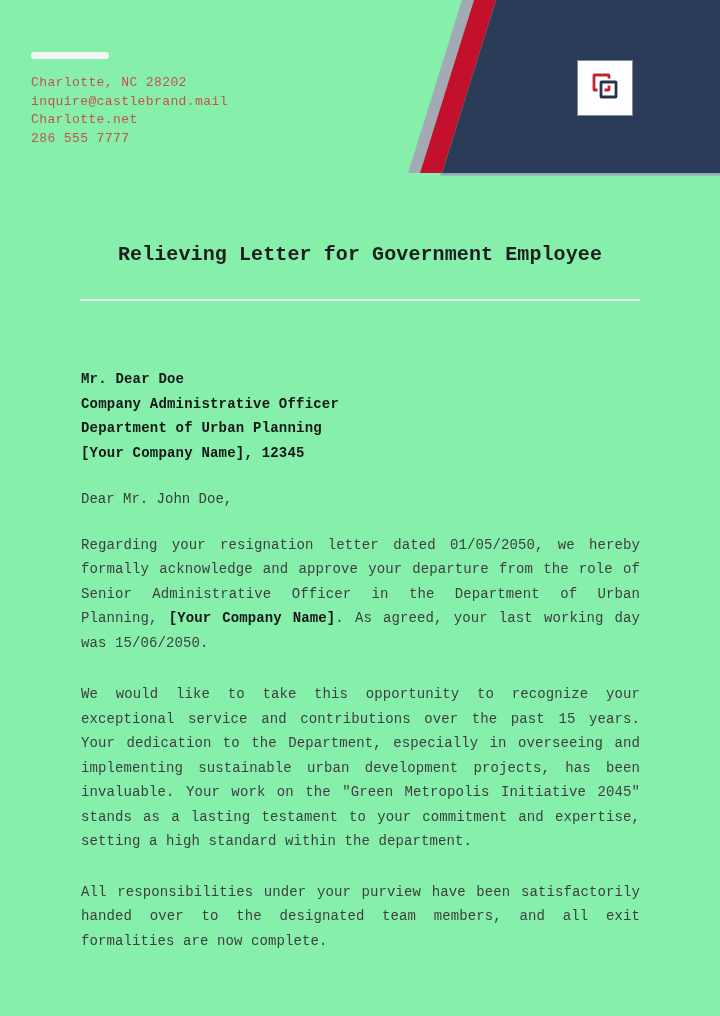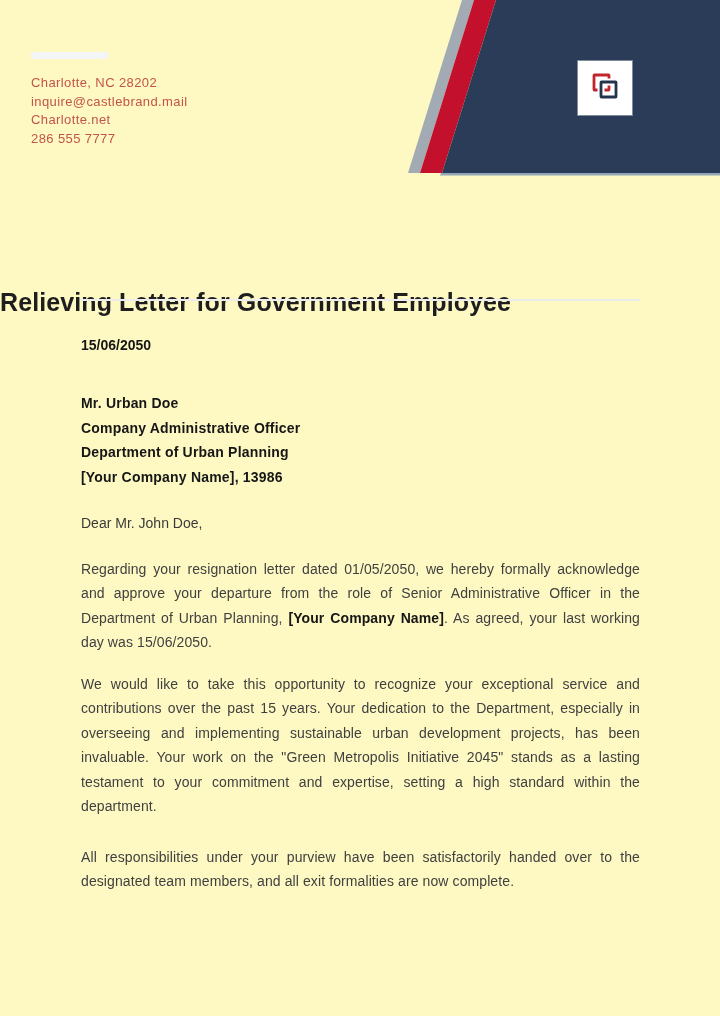--- a/index.html
+++ b/index.html
@@ -1,23 +1,23 @@
 <!DOCTYPE html>
 <html><head>
 <meta charset="utf-8">
 <style>
   * { margin: 0; padding: 0; box-sizing: border-box; }
   html, body { background: #ffffff; }
   .page {
     position: relative;
     width: 720px;
     height: 1016px;
-    background: #fef9c3;
+    background: #86efac;
     overflow: hidden;
-    font-family: Liberation Sans, sans-serif;
+    font-family: Liberation Mono, monospace;
   }
 
   
   .banner {
     position: absolute;
     top: 0; left: 0;
     width: 720px; height: 176px;
   }
   .logo-box {
     position: absolute;
@@ -46,26 +46,25 @@
     line-height: 18.5px;
     letter-spacing: 0.4px;
     font-weight: 400;
   }
 
   
   .title {
     position: absolute;
     top: 243px; left: 0;
     width: 720px;
-    text-align: left;
-    font-size: 25px;
+    text-align: center;
+    font-size: 20px;
     font-weight: 700;
     color: #1e1e1e;
     letter-spacing: 0.1px;
-    margin-top: 45px;
   }
   .divider {
     position: absolute;
     top: 299px; left: 80px;
     width: 560px; height: 2px;
     background: #ededed;
   }
 
   
   .letter {
@@ -92,21 +91,21 @@
     line-height: 24.5px;
     color: #3a3a3a;
   }
   .para {
     text-align: justify;
     line-height: 24.5px;
     color: #3f3f3f;
     letter-spacing: 0.1px;
   }
   .para.p1 { margin-top: 21px; }
-  .para.p2 { margin-top: 17px; }
+  .para.p2 { margin-top: 27px; }
   .para.p3 { margin-top: 26px; }
   .para b, .recipient div { -webkit-font-smoothing: antialiased; }
   .inline-bold { font-weight: 700; color: #161616; }
 </style>
 </head>
 <body>
 
 <div class="page">
 
   <svg class="banner" viewBox="0 0 720 176" xmlns="http://www.w3.org/2000/svg" aria-hidden="true">
@@ -130,27 +129,26 @@
     <div>Charlotte, NC 28202</div>
     <div>inquire@castlebrand.mail</div>
     <div>Charlotte.net</div>
     <div>286 555 7777</div>
   </div>
 
   <div class="title">Relieving Letter for Government Employee</div>
   <div class="divider"></div>
 
   <div class="letter">
-    <div class="date">15/06/2050</div>
 
     <div class="recipient">
-      <div>Mr. Urban Doe</div>
+      <div>Mr. Dear Doe</div>
       <div>Company Administrative Officer</div>
       <div>Department of Urban Planning</div>
-      <div>[Your Company Name], 13986</div>
+      <div>[Your Company Name], 12345</div>
     </div>
 
     <div class="salutation">Dear Mr. John Doe,</div>
 
     <p class="para p1"><span>Regarding your resignation letter dated 01/05/2050, we hereby formally acknowledge and approve your departure from the role of Senior Administrative Officer in the Department of Urban Planning, </span><span class="inline-bold">[Your Company Name]</span><span>. As agreed, your last working day was 15/06/2050.</span></p>
 
     <p class="para p2">We would like to take this opportunity to recognize your exceptional service and contributions over the past 15 years. Your dedication to the Department, especially in overseeing and implementing sustainable urban development projects, has been invaluable. Your work on the "Green Metropolis Initiative 2045" stands as a lasting testament to your commitment and expertise, setting a high standard within the department.</p>
 
     <p class="para p3">All responsibilities under your purview have been satisfactorily handed over to the designated team members, and all exit formalities are now complete.</p>
   </div>

